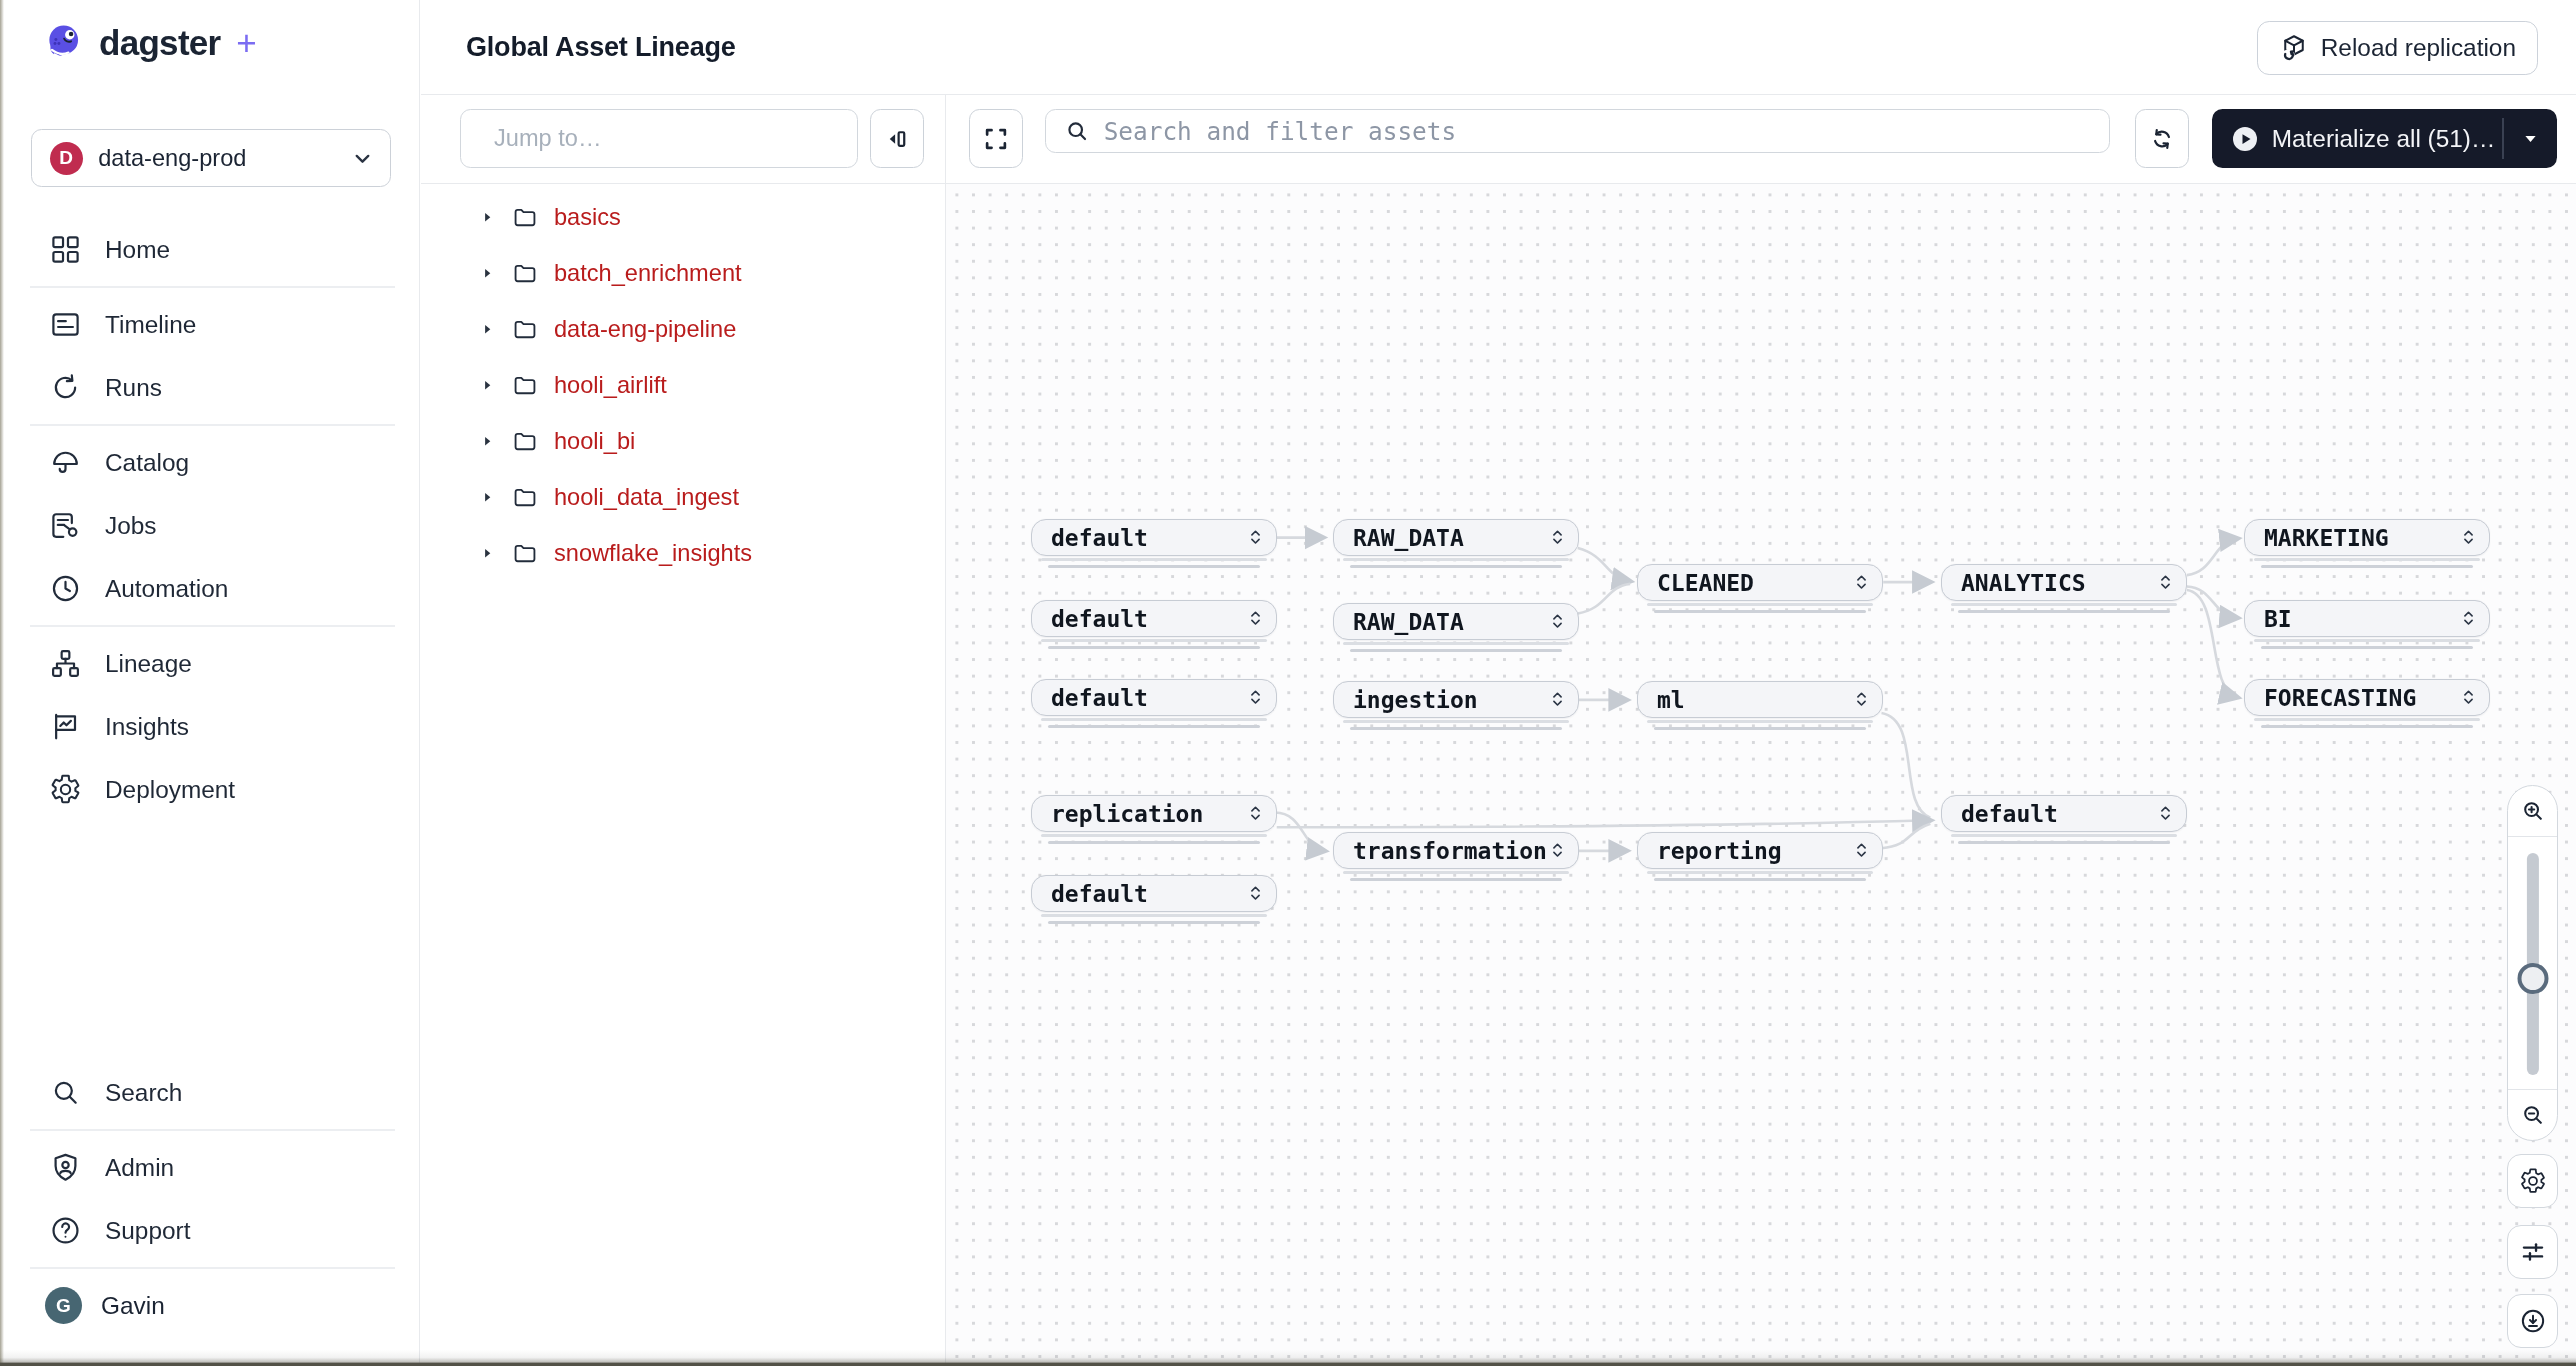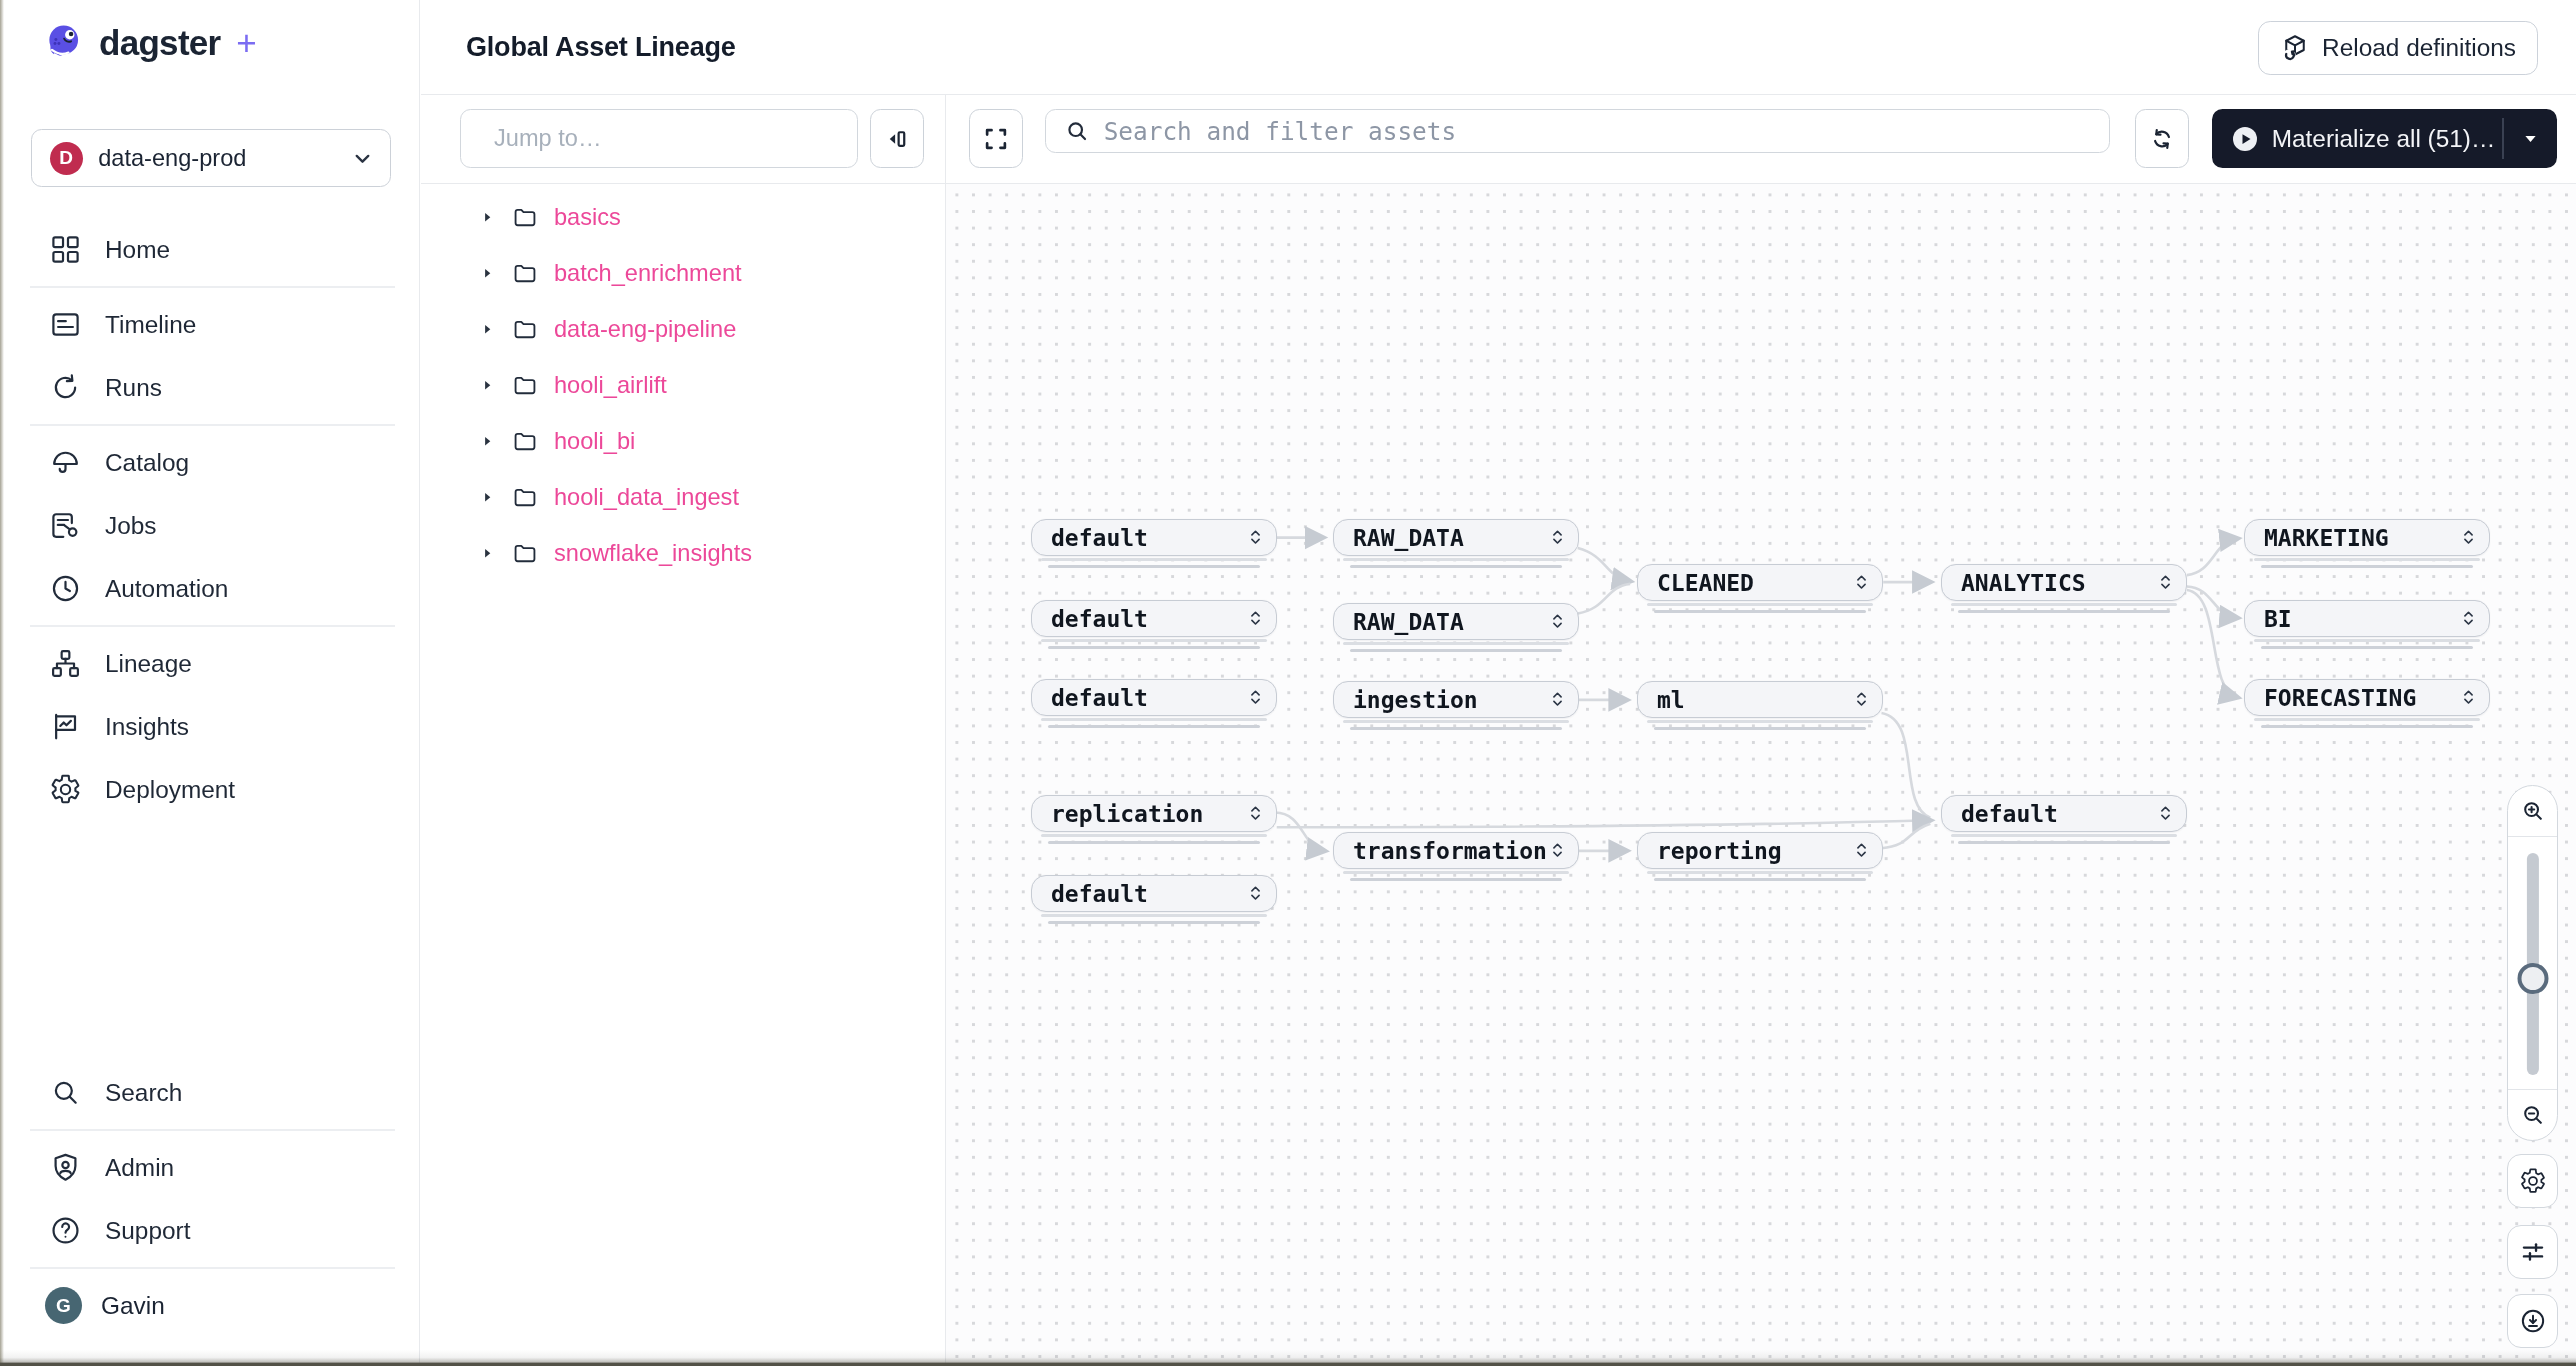--- a/index.html
+++ b/index.html
@@ -77,21 +77,21 @@
   #mat-caret{width:54px;display:flex;align-items:center;justify-content:center;color:#fff;}
   #mat-caret svg{width:19px;height:19px;}
 
   #content-row{position:absolute;top:184px;bottom:0;left:0;right:0;display:flex;}
   #tree-pane{width:524px;flex:none;border-right:1.7px solid #e8eaed;background:#fff;padding-top:5.2px;}
   .tree-row{height:56px;display:flex;align-items:center;padding-left:51px;cursor:pointer;}
   .tree-caret{width:31px;color:#2a3340;}
   .tree-caret svg{width:16.6px;height:16.6px;}
   .tree-folder{width:37px;color:#222c3b;margin-left:3.5px;}
   .tree-folder svg{width:26px;height:26px;}
-  .tree-label{font-size:23.6px;font-weight:500;color:#ec4899;margin-left:10.5px;}
+  .tree-label{font-size:23.6px;font-weight:500;color:#b91c1c;margin-left:10.5px;}
 
   
   #graph-pane{flex:1;position:relative;background-color:#fcfcfd;overflow:hidden;
      background-image:radial-gradient(circle,#d7d8db 1.6px,transparent 1.7px);
      background-size:16.6px 16.6px;background-position:2.6px 2.6px;}
   #edges{position:absolute;left:0;top:0;}
   .gnode{position:absolute;width:246px;height:37px;box-sizing:border-box;background:#f4f5f8;
          border:1.7px solid #c7ccd4;border-radius:15px;display:flex;align-items:center;
          justify-content:space-between;padding:0 14px 0 19px;cursor:pointer;
          font-family:"DejaVu Sans Mono",monospace;font-size:23px;font-weight:700;color:#10161f;
@@ -312,21 +312,21 @@
         <span class="icon">
           <svg viewBox="0 0 24 24">
               <path d="M12,2.6 L19,6.2 V13.6 L12,17.2 L5,13.6 V6.2 Z"></path>
               <path d="M5,6.2 L12,9.9 L19,6.2"></path>
               <path d="M12,9.9 V17.2"></path>
               <circle cx="7.8" cy="17.6" r="4.7" fill="#fff" stroke="none"></circle>
               <path d="M9.6,15 A3.1,3.1 0 1 1 5,16.8" style="stroke-width:1.8"></path>
               <path d="M11.2,14.7 L9.6,15.1 L10,16.9" style="stroke-width:1.8"></path>
             </svg>
         </span>
-        <span>Reload definitions</span>
+        <span>Reload replication</span>
       </button>
     </header>
 
     <div id="toolbar-row">
       <div id="tb-left">
         <input id="jump-input" type="text" placeholder="Jump to…" style="">
         <button id="collapse-btn" class="sq-btn">
           <span class="icon">
             <svg viewBox="0 0 24 24">
                 <path d="M10.4,8 L5.8,12 L10.4,16 Z" fill="currentColor" stroke="none"></path>

